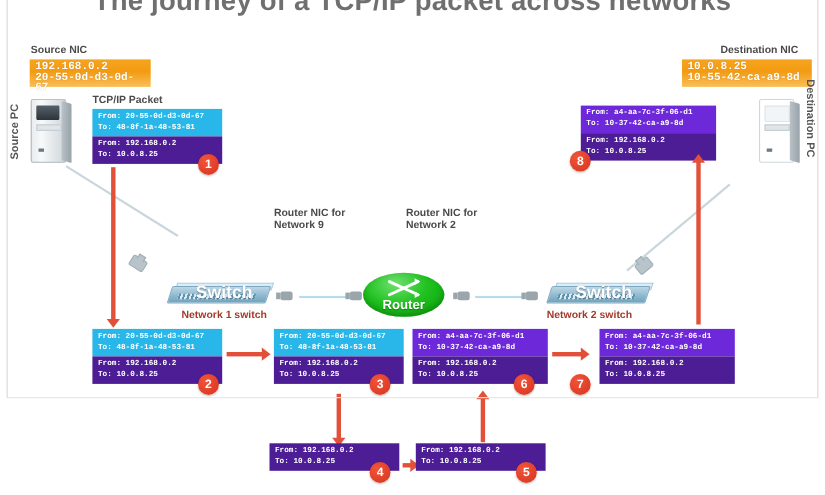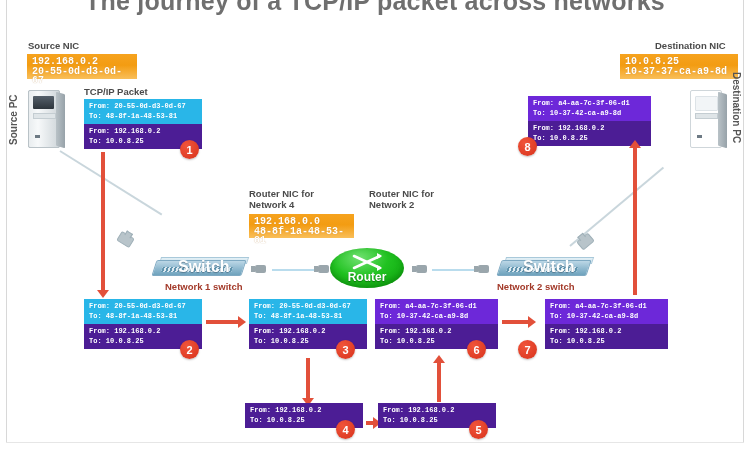--- a/index.html
+++ b/index.html
@@ -2,21 +2,21 @@
 <html><head>
 <meta charset="utf-8">
 <style>
   html,body{margin:0;padding:0;}
   body{
     width:750px;height:450px;overflow:hidden;
     background:#ffffff;
     font-family:"Liberation Sans", sans-serif;
     position:relative;
   }
-  #stage{position:absolute;left:0;top:0;width:750px;height:443px;}
+  #stage{position:absolute;left:0;top:0;width:750px;height:362px;}
 
   
   .slide-edge{position:absolute;top:0;bottom:0;width:1px;background:#d8d8d8;}
   .slide-edge.left{left:6px;}
   .slide-edge.right{right:6px;}
 
   .title{
     position:absolute;left:0;right:0;top:-13px;
     text-align:center;
     font-size:25px;font-weight:bold;color:#6f6f6f;
@@ -203,21 +203,21 @@
   </div>
   <div class="badge" style="left:180px;top:140px;">1</div>
 
   <div class="arrow v" style="left:101px;top:152px;height:140px;"></div>
   <div class="ahead down" style="left:97px;top:290px;"></div>
 
   <div class="cap" style="left:655px;top:40px;">Destination NIC</div>
 
   <div class="nic" style="left:620px;top:54px;width:118px;height:25px;">
     <div>10.0.8.25</div>
-    <div>10-37-37-ca-a9-8d</div>
+    <div>10-55-42-ca-a9-8d</div>
   </div>
 
   <div class="vlabel down" style="left:742px;top:72px;">Destination PC</div>
 
   <div class="pc outline" style="left:690px;top:90px;">
     <div class="tower">
       <div class="screenblk"></div>
       <div class="bay"></div>
       <div class="led"></div>
     </div>
@@ -236,26 +236,22 @@
       <div>From: 192.168.0.2</div>
       <div>To: 10.0.8.25</div>
     </div>
   </div>
   <div class="badge" style="left:518px;top:137px;">8</div>
 
   <div class="arrow v" style="left:633px;top:147px;height:148px;"></div>
   <div class="ahead up" style="left:629px;top:140px;"></div>
 
   <div class="cap" style="left:249px;top:188px;">Router NIC for</div>
-  <div class="cap" style="left:249px;top:199px;">Network 4</div>
-
-  <div class="nic" style="left:249px;top:214px;width:105px;height:24px;">
-    <div>192.168.0.0</div>
-    <div>48-8f-1a-48-53-81</div>
-  </div>
+  <div class="cap" style="left:249px;top:199px;">Network 9</div>
+
 
   <div class="cap" style="left:369px;top:188px;">Router NIC for</div>
   <div class="cap" style="left:369px;top:199px;">Network 2</div>
 
 
   <div class="switch" style="left:150px;top:256px;">
     <div class="top"></div>
     <div class="body"></div>
     <div class="ports"></div>
     <div class="txt">Switch</div>

